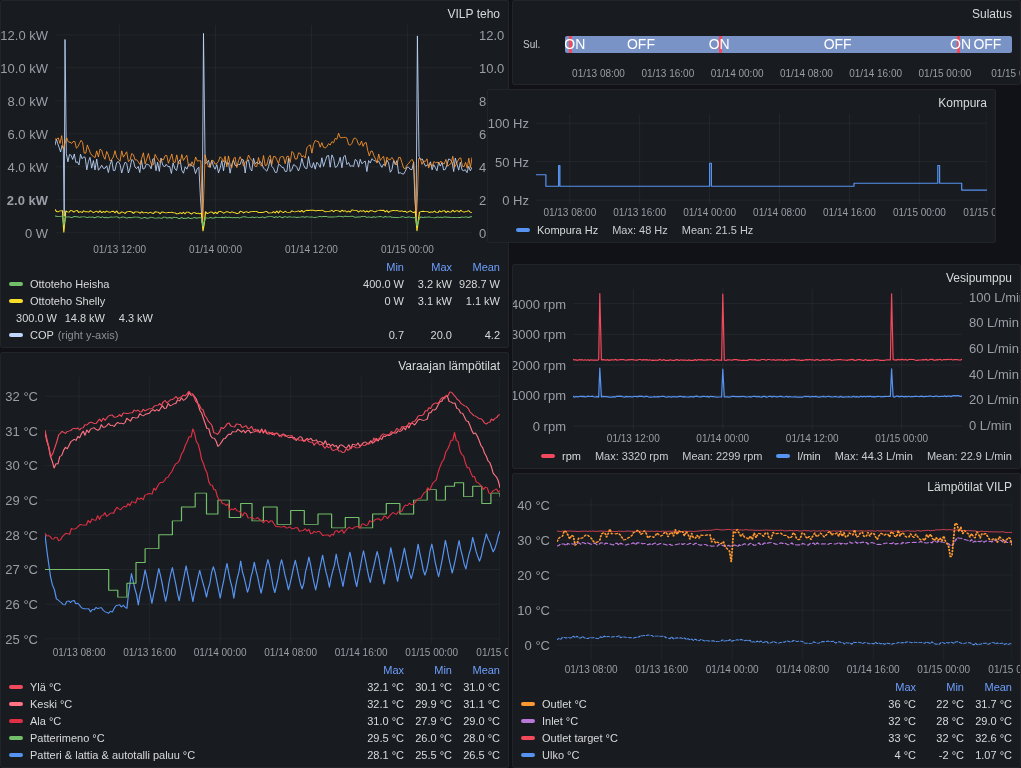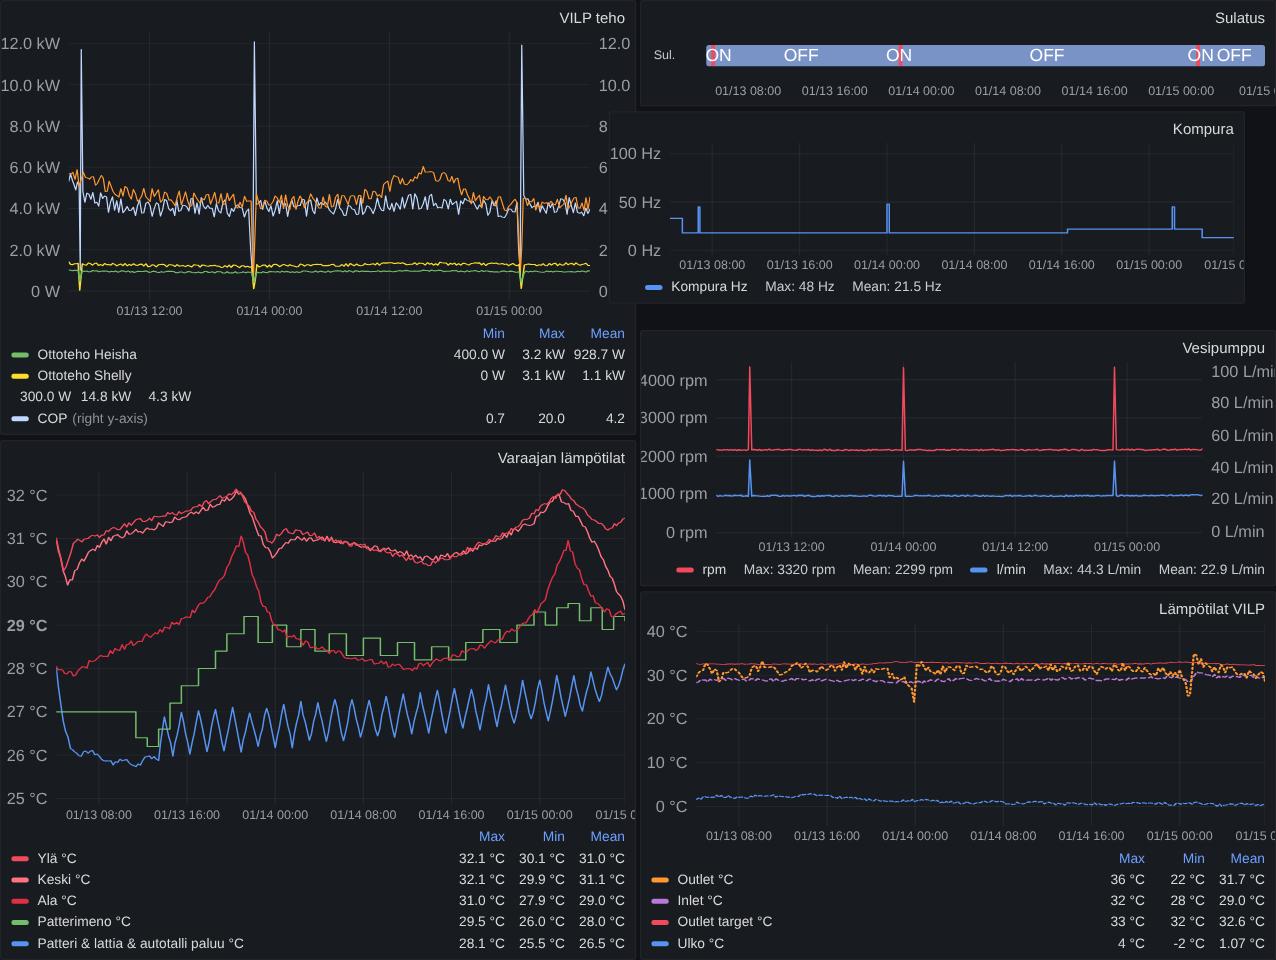--- a/index.html
+++ b/index.html
@@ -49,21 +49,21 @@
 
 <section class="panel" id="p1">
   <h2 class="panel-title">VILP teho</h2>
   <div class="chart-block">
     <div class="yaxis left" style="width:46px">
         <span class="ytick" style="top: 4.58015%;">12.0 kW</span>
         <span class="ytick" style="top: 19.8473%;">10.0 kW</span>
         <span class="ytick" style="top: 35.1145%;">8.0 kW</span>
         <span class="ytick" style="top: 50.3817%;">6.0 kW</span>
         <span class="ytick" style="top: 65.6489%;">4.0 kW</span>
-        <span class="ytick" style="top: 80.916%;">2.0 kW</span>
+        <span class="ytick" style="top: 80.916%; font-weight: bold;">2.0 kW</span>
         <span class="ytick" style="top: 96.1832%;">0 W</span>
       </div>
     <div class="plot">
         <svg viewBox="0 0 417 301" preserveAspectRatio="none">
           <line x1="0" x2="417" y1="13.8" y2="13.8" stroke="rgba(204,204,220,0.07)" stroke-width="1"></line>
           <line x1="0" x2="417" y1="59.7" y2="59.7" stroke="rgba(204,204,220,0.07)" stroke-width="1"></line>
           <line x1="0" x2="417" y1="105.7" y2="105.7" stroke="rgba(204,204,220,0.07)" stroke-width="1"></line>
           <line x1="0" x2="417" y1="151.6" y2="151.6" stroke="rgba(204,204,220,0.07)" stroke-width="1"></line>
           <line x1="0" x2="417" y1="197.6" y2="197.6" stroke="rgba(204,204,220,0.07)" stroke-width="1"></line>
           <line x1="0" x2="417" y1="243.6" y2="243.6" stroke="rgba(204,204,220,0.07)" stroke-width="1"></line>
@@ -137,21 +137,21 @@
     </div>
 </section>
 
 <section class="panel" id="p2">
   <h2 class="panel-title">Varaajan lämpötilat</h2>
   <div class="chart-block">
     <div class="yaxis left" style="width:36px">
         <span class="ytick" style="top: 7.14286%;">32 °C</span>
         <span class="ytick" style="top: 20.1299%;">31 °C</span>
         <span class="ytick" style="top: 33.1169%;">30 °C</span>
-        <span class="ytick" style="top: 46.1039%; font-weight: bold;">29 °C</span>
+        <span class="ytick" style="top: 46.1039%;">29 °C</span>
         <span class="ytick" style="top: 59.0909%;">28 °C</span>
         <span class="ytick" style="top: 72.0779%;">27 °C</span>
         <span class="ytick" style="top: 85.0649%;">26 °C</span>
         <span class="ytick" style="top: 98.0519%;">25 °C</span>
       </div>
     <div class="plot">
         <svg viewBox="0 0 455 369" preserveAspectRatio="none">
           <line x1="0" x2="455" y1="26.4" y2="26.4" stroke="rgba(204,204,220,0.07)" stroke-width="1"></line>
           <line x1="0" x2="455" y1="74.3" y2="74.3" stroke="rgba(204,204,220,0.07)" stroke-width="1"></line>
           <line x1="0" x2="455" y1="122.2" y2="122.2" stroke="rgba(204,204,220,0.07)" stroke-width="1"></line>

